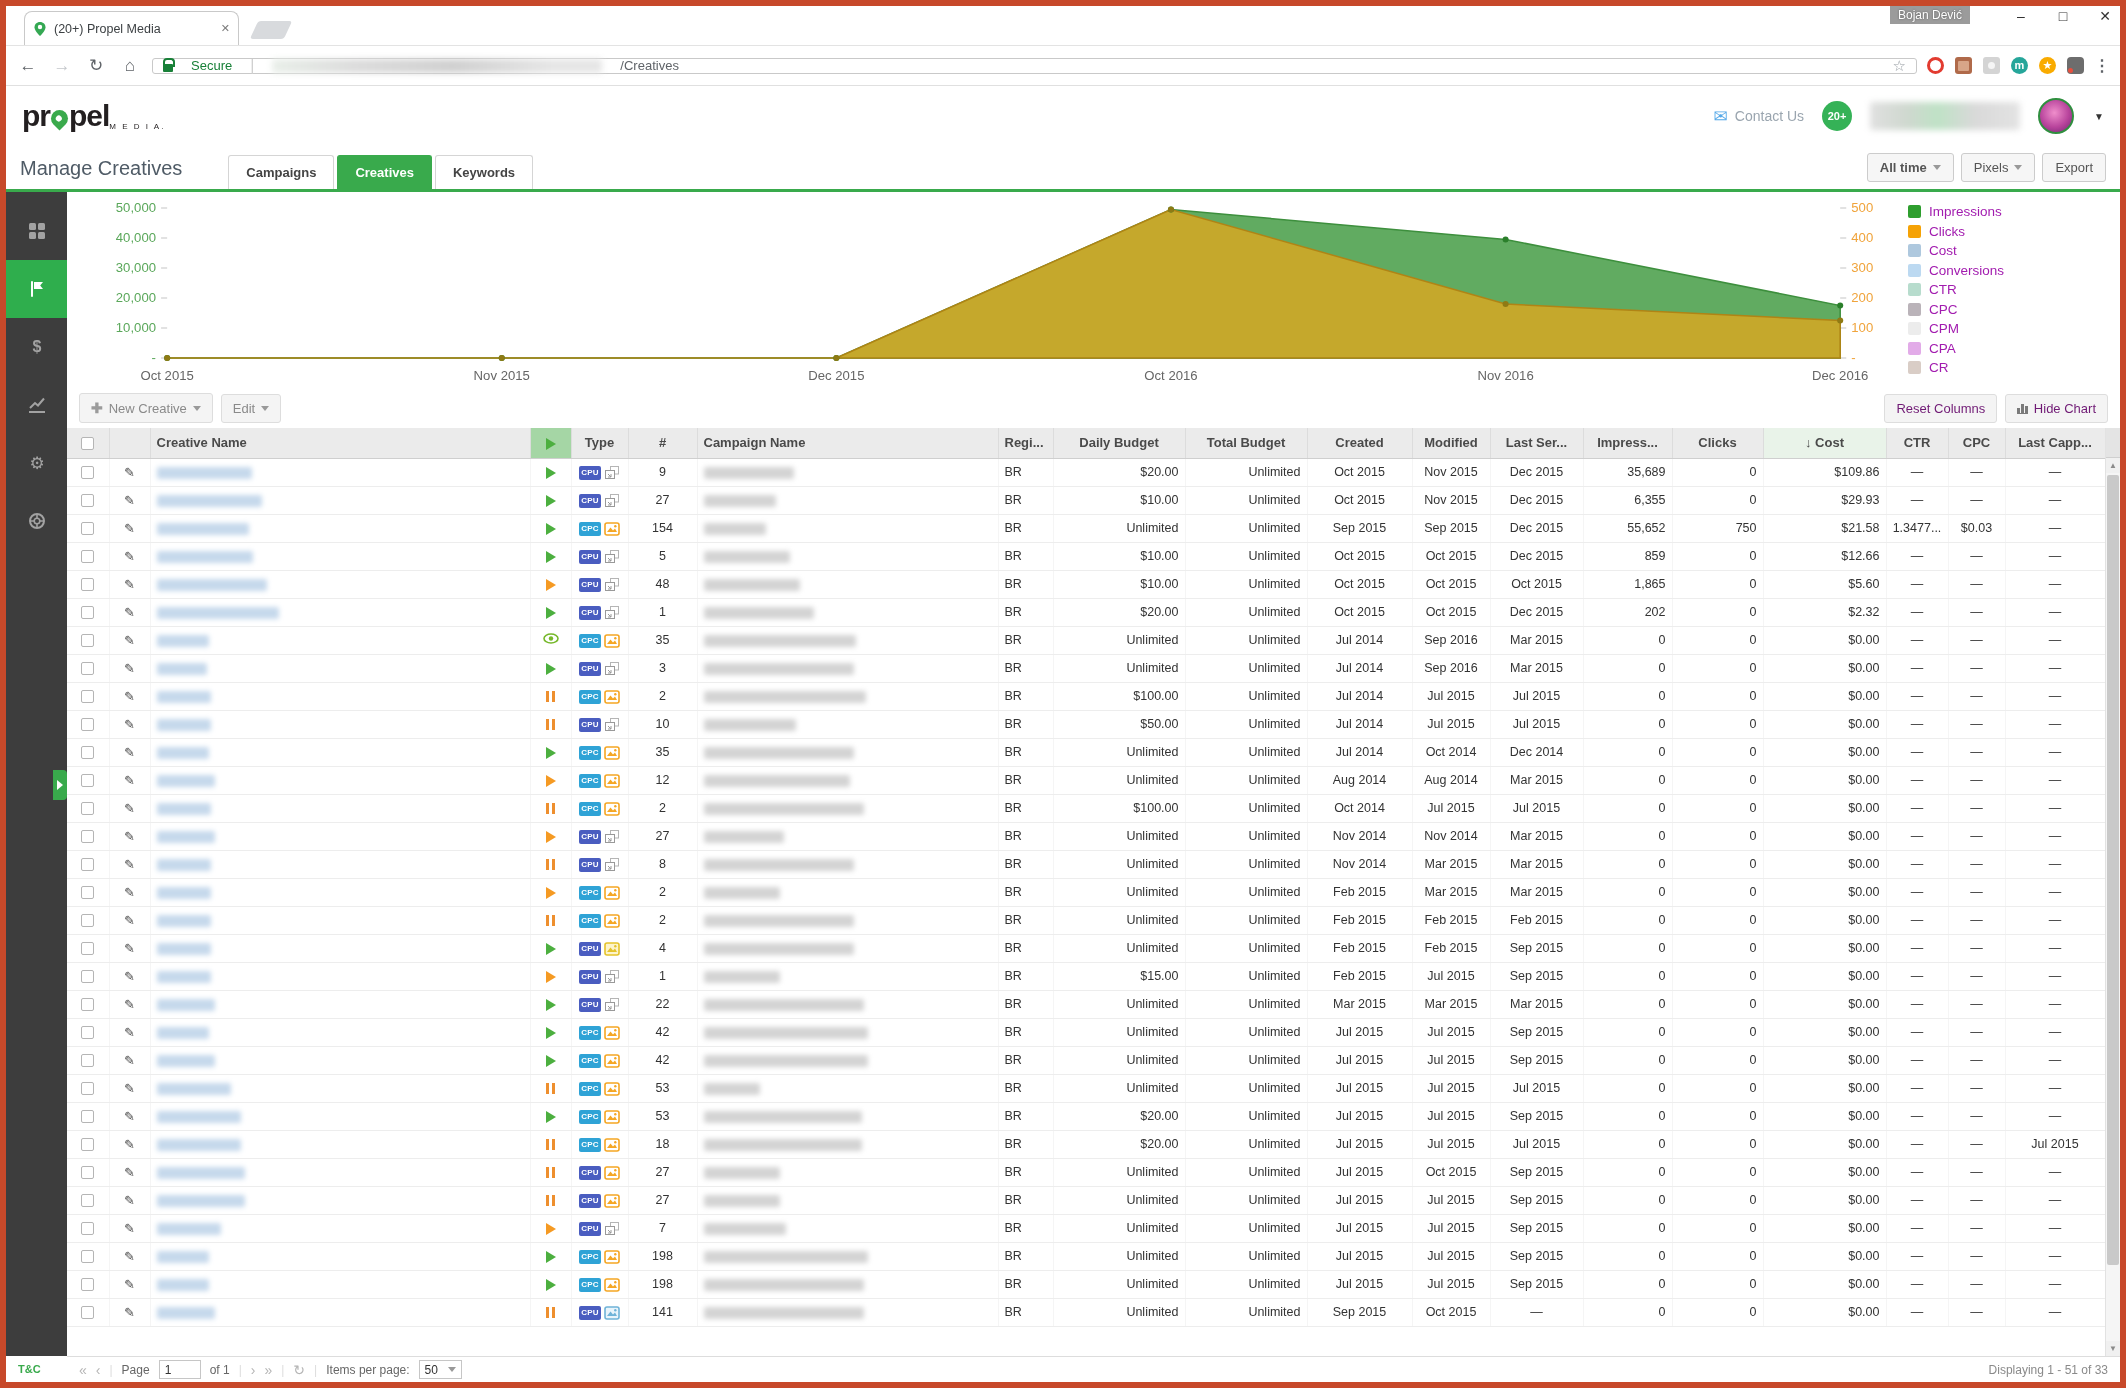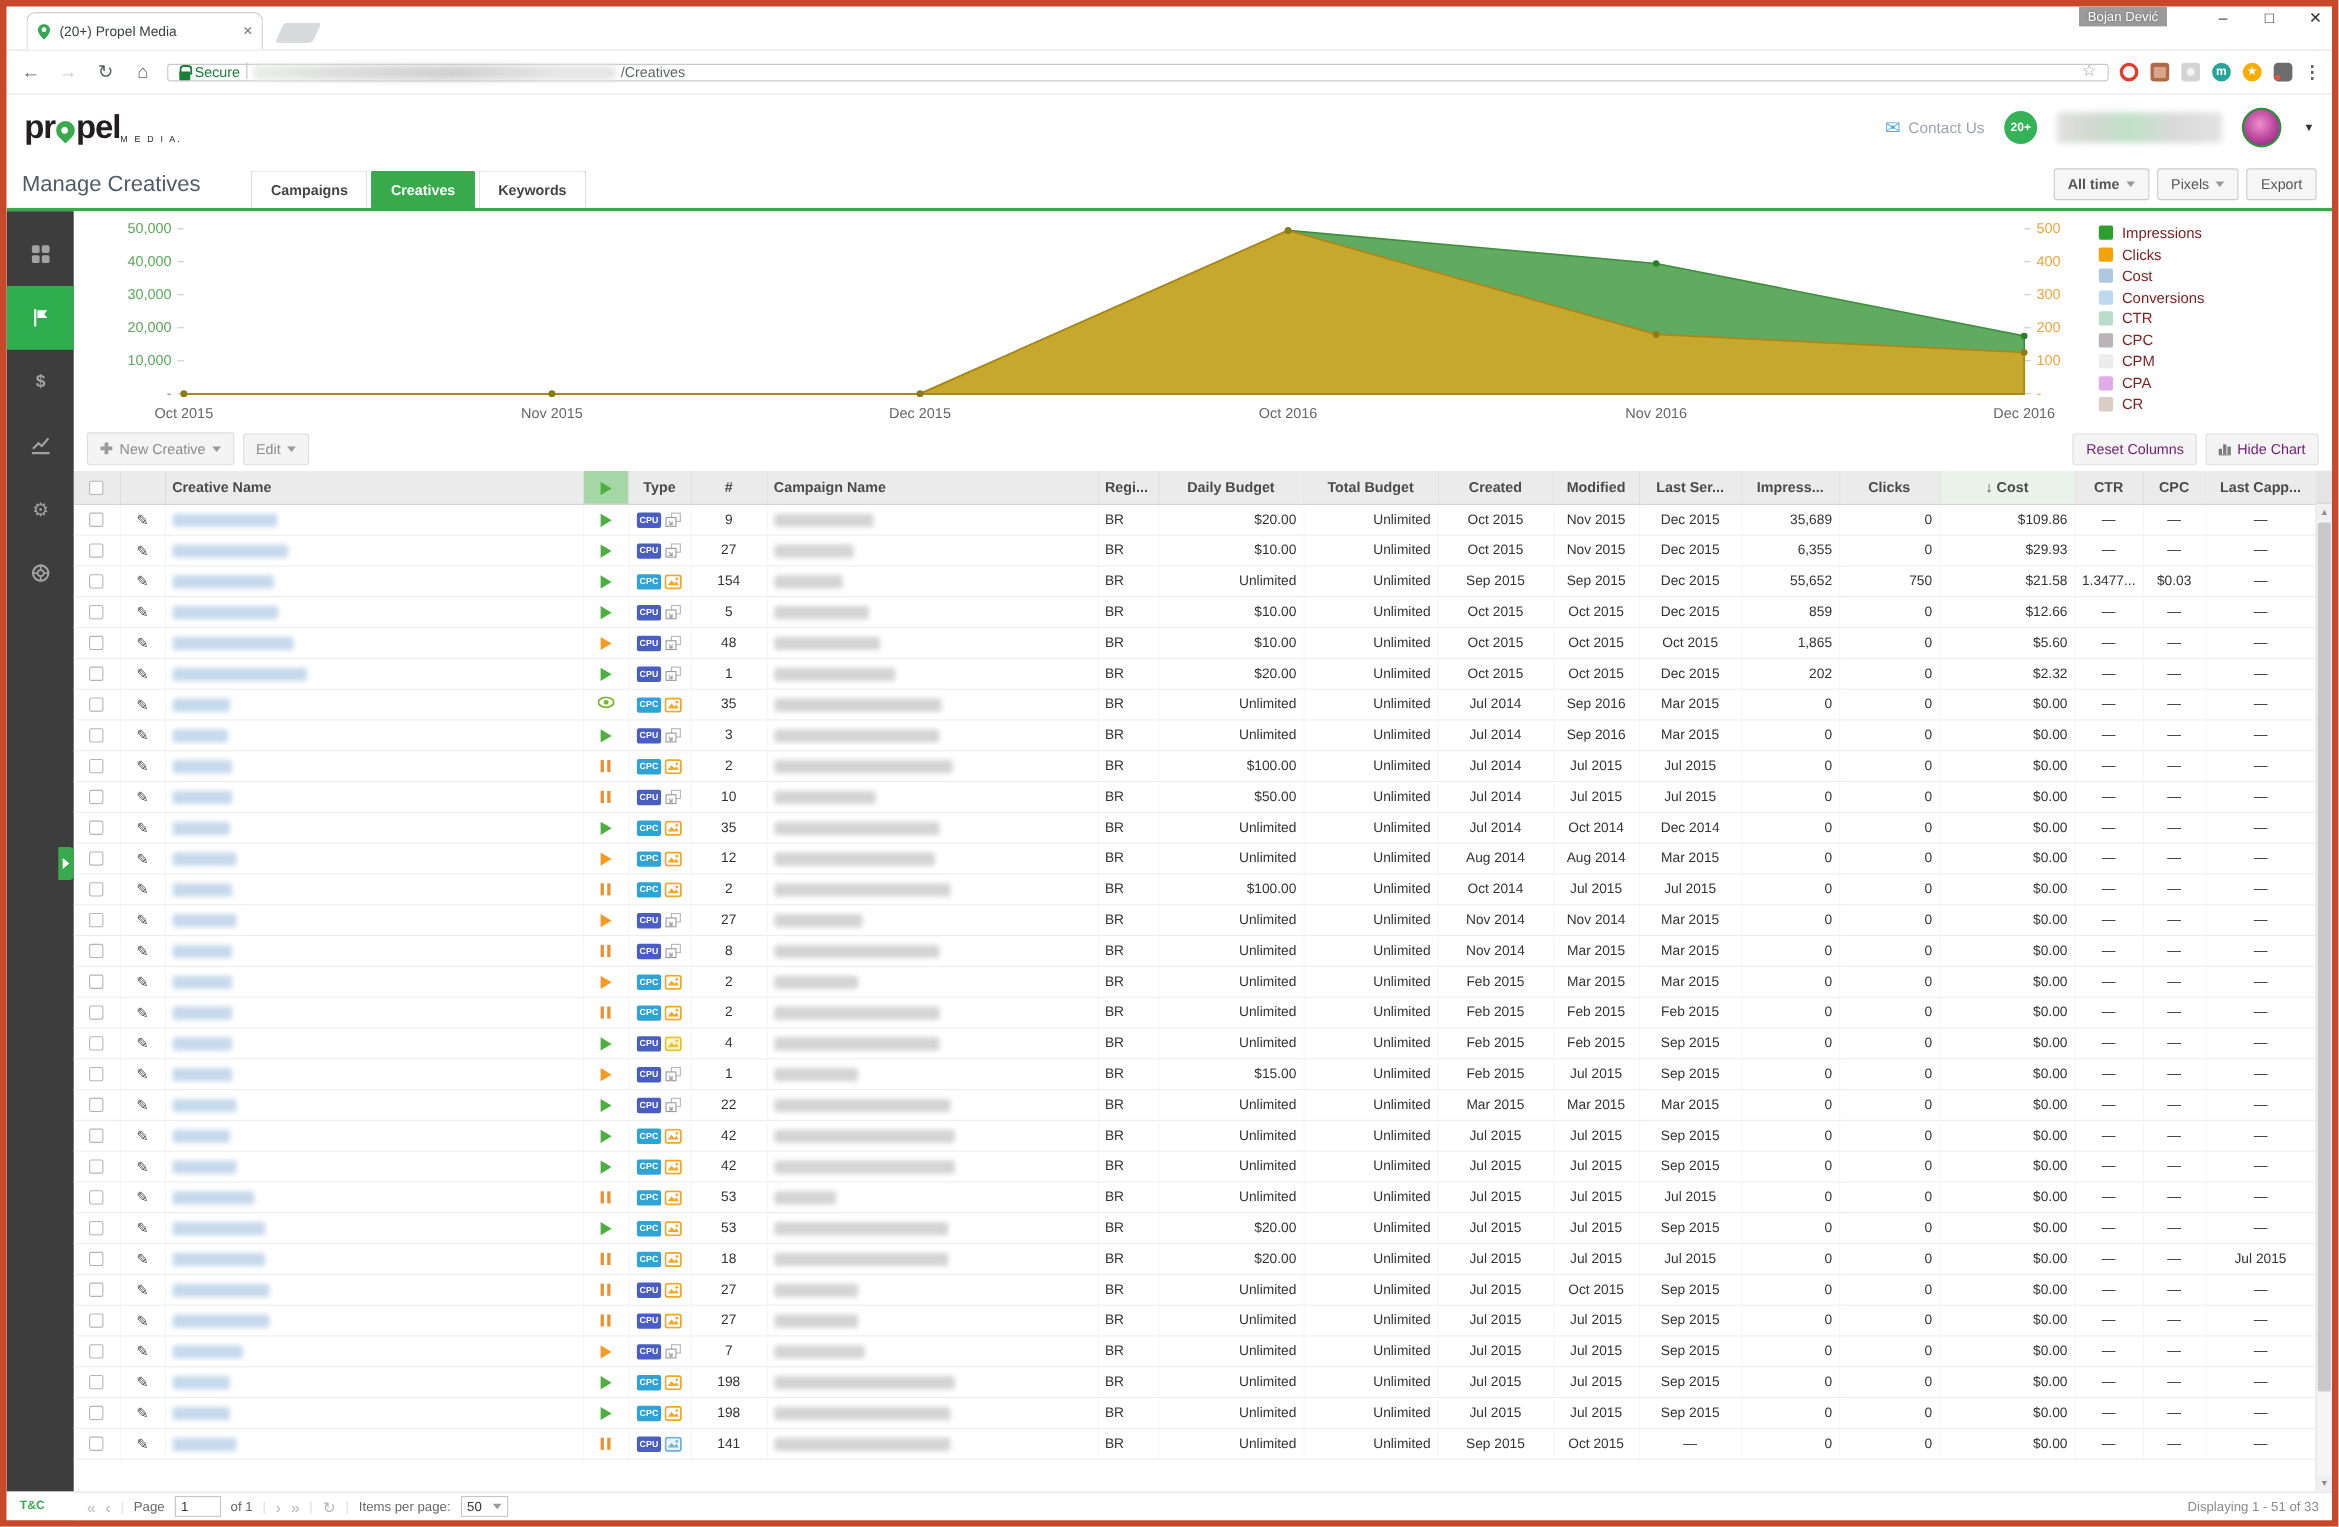--- a/index.html
+++ b/index.html
@@ -12,21 +12,21 @@
   .tab-title { font-size:12.5px; color:#3c4043; flex:1; white-space:nowrap; overflow:hidden; }
   .tab-close { color:#7b7b7b; font-size:11px; cursor:pointer; }
   .newtab-stub { position:absolute; left:248px; bottom:6px; width:34px; height:18px; background:#d8dadd; transform:skewX(-25deg); border-radius:3px; }
   .user-stamp { position:absolute; top:0px; right:150px; background:#9b9b9b; color:#fff; font-size:12px; padding:2px 8px; text-shadow:0 0 2px #555; }
   .win-controls { position:absolute; top:2px; right:6px; display:flex; gap:24px; font-size:14px; color:#333; }
   .win-controls span { cursor:pointer; width:18px; text-align:center; }
 
   .browser-toolbar { height:40px; display:flex; align-items:center; padding:0 10px; gap:10px; border-bottom:1px solid #e0e0e0; background:#fff; flex:0 0 auto;}
   .nav-ic { font-size:17px; color:#5f6368; width:24px; text-align:center; cursor:pointer; }
   .nav-ic.disabled { color:#c4c7cb; }
-  .omnibox { flex:1; height:16px; border:1px solid #c9c9c9; border-radius:3px; display:flex; align-items:flex-end; padding:0 10px; gap:4px; background:#fff; }
+  .omnibox { flex:1; height:16px; border:1px solid #c9c9c9; border-radius:3px; display:flex; align-items:center; padding:0 10px; gap:18px; background:#fff; }
   .lock { width:10px; height:8px; background:#188038; border-radius:1px; position:relative; margin-top:4px;}
   .lock:before { content:''; position:absolute; width:8px; height:7px; border:2px solid #188038; border-bottom:none; border-radius:4px 4px 0 0; top:-6px; left:0px; }
   .secure { color:#188038; font-size:13px; }
   .url-sep { color:#d0d0d0; }
   .url-blur { width:330px; height:14px; border-radius:2px; background:linear-gradient(90deg,#e9efe9 0%, #dcdcdc 25%, #d0d0d0 55%, #e6e6e6 85%); filter:blur(3px); }
   .url-suffix { color:#5f6368; font-size:13px; }
   .omni-star { margin-left:auto; color:#9aa0a6; font-size:15px; }
   .ext-row { display:flex; align-items:center; gap:11px; }
   .ext { width:17px; height:17px; border-radius:3px; position:relative; cursor:pointer; }
   .ext.op { border-radius:50%; border:3px solid #e23b30; background:#fff; }
@@ -74,21 +74,21 @@
   .expand-tab .tri { border-left:6px solid #fff; border-top:5px solid transparent; border-bottom:5px solid transparent; width:0; height:0;}
   .tnc-cell { height:26px; background:#fff; display:flex; align-items:center; padding-left:12px; font-size:11px; color:#39aa4c; font-weight:bold; }
 
   
   .main { flex:1; display:flex; flex-direction:column; min-width:0; background:#fff; }
   .chart-wrap { height:196px; display:flex; padding:6px 4px 0 4px; flex:0 0 auto; }
   .chart-svg { flex:1; height:190px; }
   .legend { width:208px; padding-top:4px; }
   .legend-item { display:flex; align-items:center; gap:8px; height:19.5px; }
   .legend-swatch { width:13px; height:13px; border-radius:2px; flex:0 0 auto; }
-  .legend-label { font-size:13.5px; color:#7f1d1d; }
+  .legend-label { font-size:13.5px; color:#a21caf; }
 
   .table-toolbar { height:40px; display:flex; align-items:center; padding:0 12px; gap:8px; flex:0 0 auto; }
   .tbtn { background:#f4f4f4; border:1px solid #ddd; border-radius:3px; color:#8a8a8a; font-size:13px; padding:6px 11px; cursor:pointer; display:flex; align-items:center; gap:6px; }
   .tbtn .plus { color:#9b9b9b; font-weight:bold; font-size:14px; }
   .tbtn.right { color:#701a75; }
   .tt-spacer { flex:1; }
   .bars-ic { display:inline-flex; align-items:flex-end; gap:1.5px; height:11px; border-bottom:1.5px solid #7a7a7a; padding-bottom:0px;}
   .bars-ic i { width:2.5px; background:#7a7a7a; display:block; }
 
   

